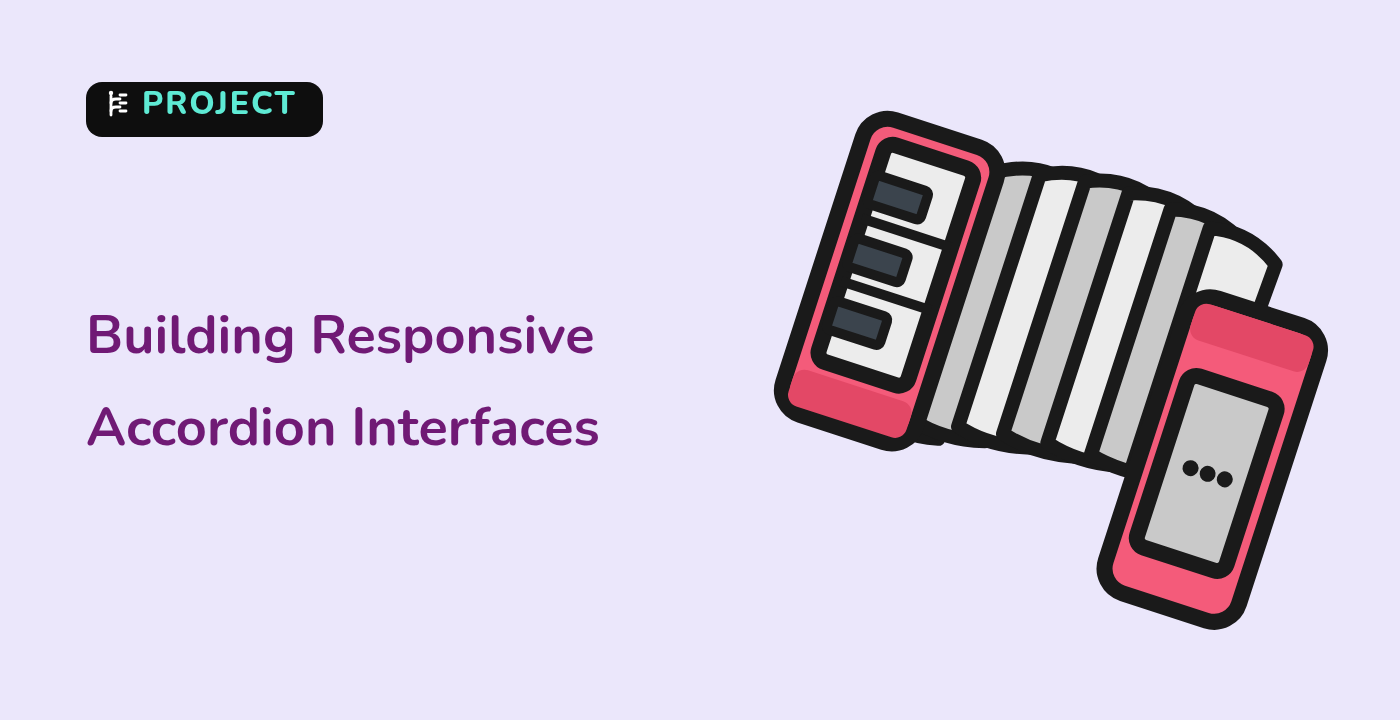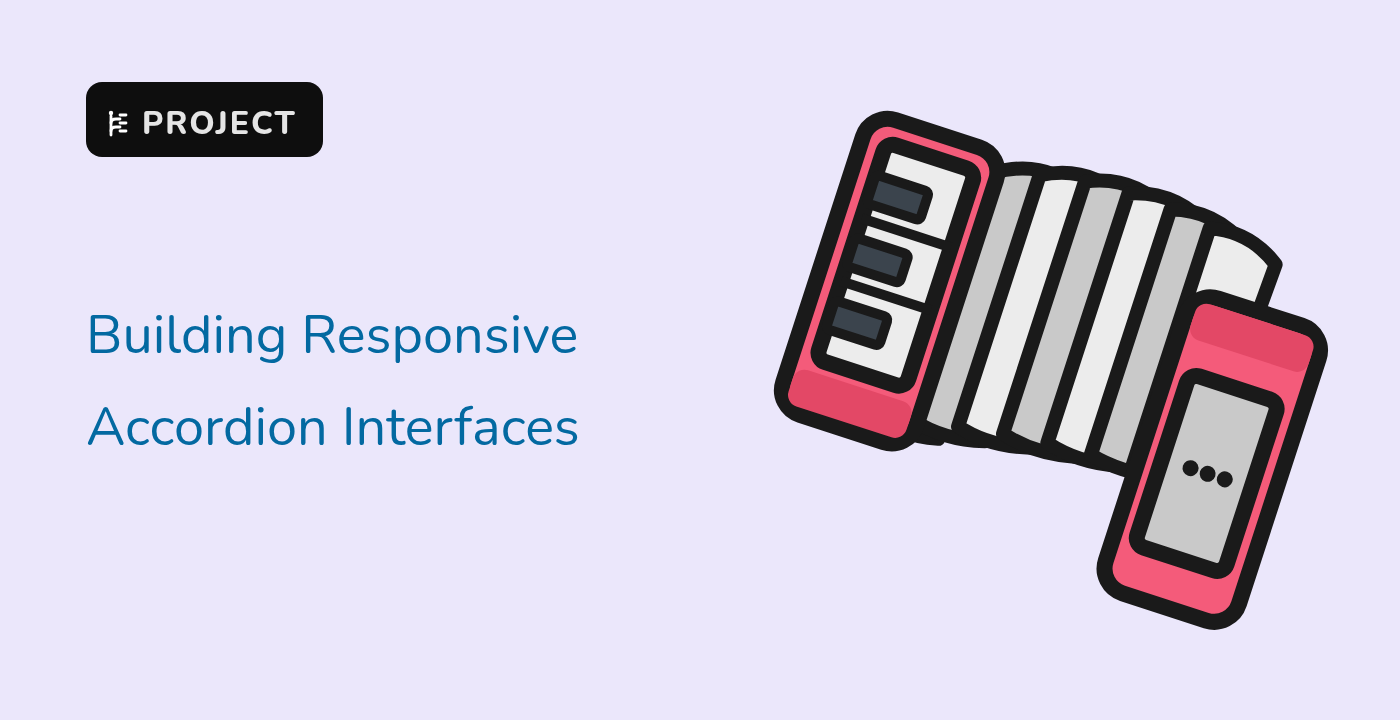--- a/index.html
+++ b/index.html
@@ -9,44 +9,44 @@
       background: #EBE7FB;
       font-family: -apple-system, BlinkMacSystemFont, "Segoe UI", "Nunito", sans-serif;
       position: relative;
       overflow: hidden;
     }
     .badge {
       position: absolute;
       top: 82px;
       left: 86px;
       background: #0E0E0E;
-      color: #e5e5e5;
+      color: #5eead4;
       border-radius: 16px;
-      padding: 20px 26px 12px 20px;
+      padding: 0 26px 12px 20px;
       display: inline-flex;
       align-items: center;
       gap: 12px;
     }
     .badge-text {
       font-size: 32px;
       font-weight: 800;
       letter-spacing: 2px;
     }
     .badge-icon {
       width: 24px;
       height: 30px;
       flex-shrink: 0;
     }
     .title {
       position: absolute;
       top: 290px;
       left: 86px;
       font-size: 54px;
-      font-weight: 400;
-      color: #0369a1;
+      font-weight: 700;
+      color: #701a75;
       line-height: 1.7;
       max-width: 640px;
     }
     .illustration {
       position: absolute;
       top: 90px;
       right: 70px;
       width: 560px;
       height: 560px;
     }

